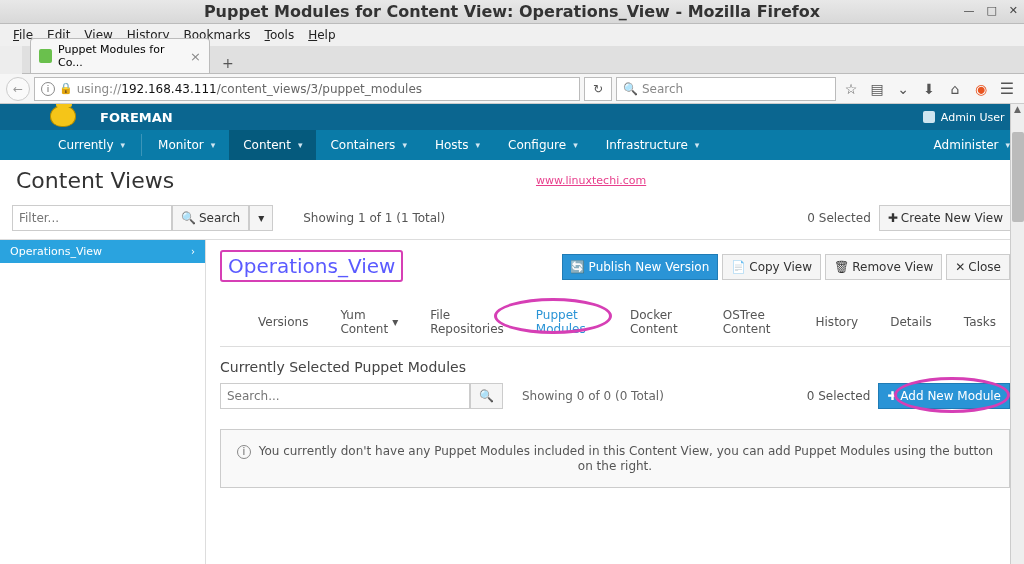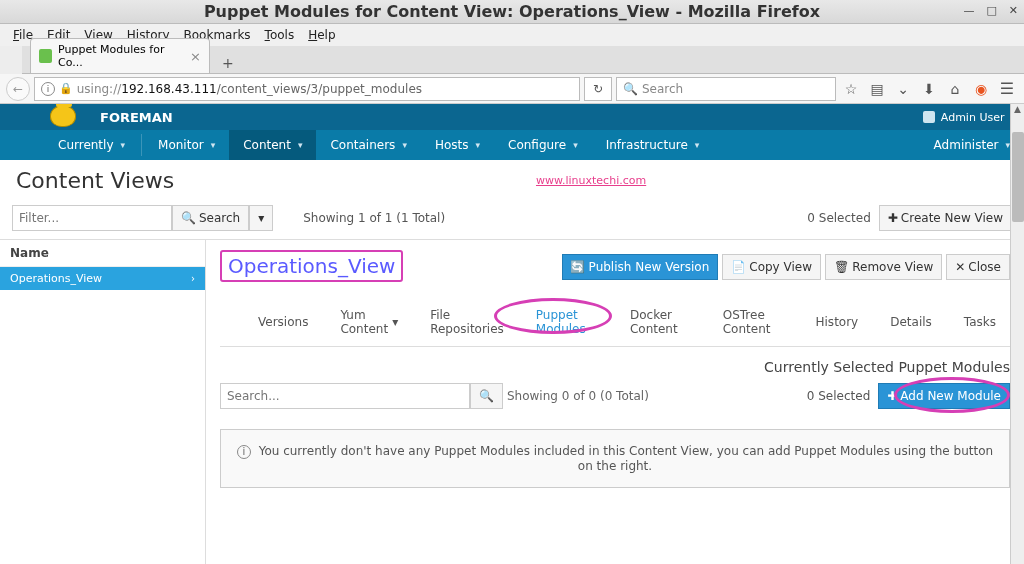--- a/index.html
+++ b/index.html
@@ -76,22 +76,22 @@
     .headbtns { float: right; display: flex; gap: 4px; margin-top: 4px; }
     .btn.primary { background: #2a94d6; color: #fff; border-color: #1f7bb5; }
 
     .tabs { clear: both; border-bottom: 1px solid #ddd; margin-top: 18px; display: flex; gap: 4px; padding-left: 24px; position: relative; }
     .vtab { padding: 8px 14px 10px 14px; font-size: 12px; color: #555; display: flex; align-items: center; gap: 4px; }
     .vtab.active { color: #2a94d6; }
     .ellipse { position: absolute; border: 3px solid #d63fb5; border-radius: 50%; pointer-events: none; }
     .ellipse.tab-hi { width: 118px; height: 36px; left: 274px; top: -2px; }
     .ellipse.add-hi { width: 116px; height: 36px; right: 0px; top: 60px; }
 
-    .subtitle { font-size: 14px; color: #444; margin-top: 12px; margin-bottom: 8px; text-align: right; }
-    .modrow { display: flex; align-items: center; gap: 4px; position: relative; }
+    .subtitle { font-size: 14px; color: #444; margin-top: 12px; margin-bottom: 8px; }
+    .modrow { display: flex; align-items: center; gap: 19px; position: relative; }
     .modsearch { display: flex; }
     .modsearch input { width: 250px; height: 26px; border: 1px solid #ccc; padding: 0 6px; font-size: 12px; color: #888; }
     .showing2 { color: #666; }
     .modright { margin-left: auto; display: flex; align-items: center; gap: 8px; }
 
     .emptybox { margin-top: 20px; border: 1px solid #ccc; background: #f9f9f9; padding: 14px; text-align: center; color: #555; font-size: 12px; }
     .emptybox .info { display: inline-flex; width: 14px; height: 14px; border: 1px solid #888; border-radius: 50%; align-items: center; justify-content: center; font-size: 10px; margin-right: 4px; color: #666; }
 
     
     .vscroll { position: absolute; right: 0; top: 0; bottom: 0; width: 14px; background: #eee; border-left: 1px solid #ccc; }
@@ -209,21 +209,20 @@
     </div>
     <span class="showing">Showing 1 of 1 (1 Total)</span>
     <div class="righttools">
       <span class="selected-count">0 Selected</span>
       <button class="btn">✚ <span>Create New View</span></button>
     </div>
   </div>
 
   <div class="body">
     <div class="leftcol">
-      <div class="colhdr">Name</div>
       <div class="rowsel">
         <span>Operations_View</span>
         <span class="arrow">›</span>
       </div>
     </div>
 
     <div class="rightcol">
       <span class="viewtitle hl-box">Operations_View</span>
       <div class="headbtns">
         <button class="btn primary">🔄 <span>Publish New Version</span></button>

